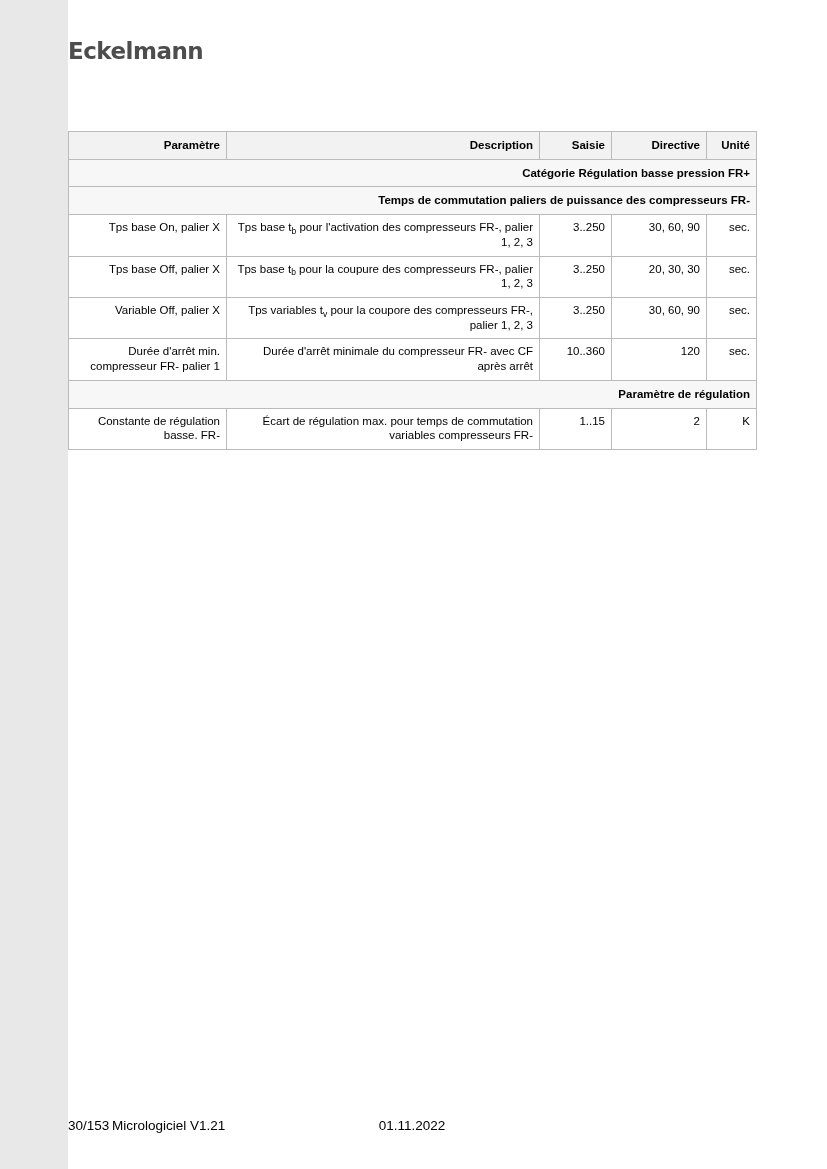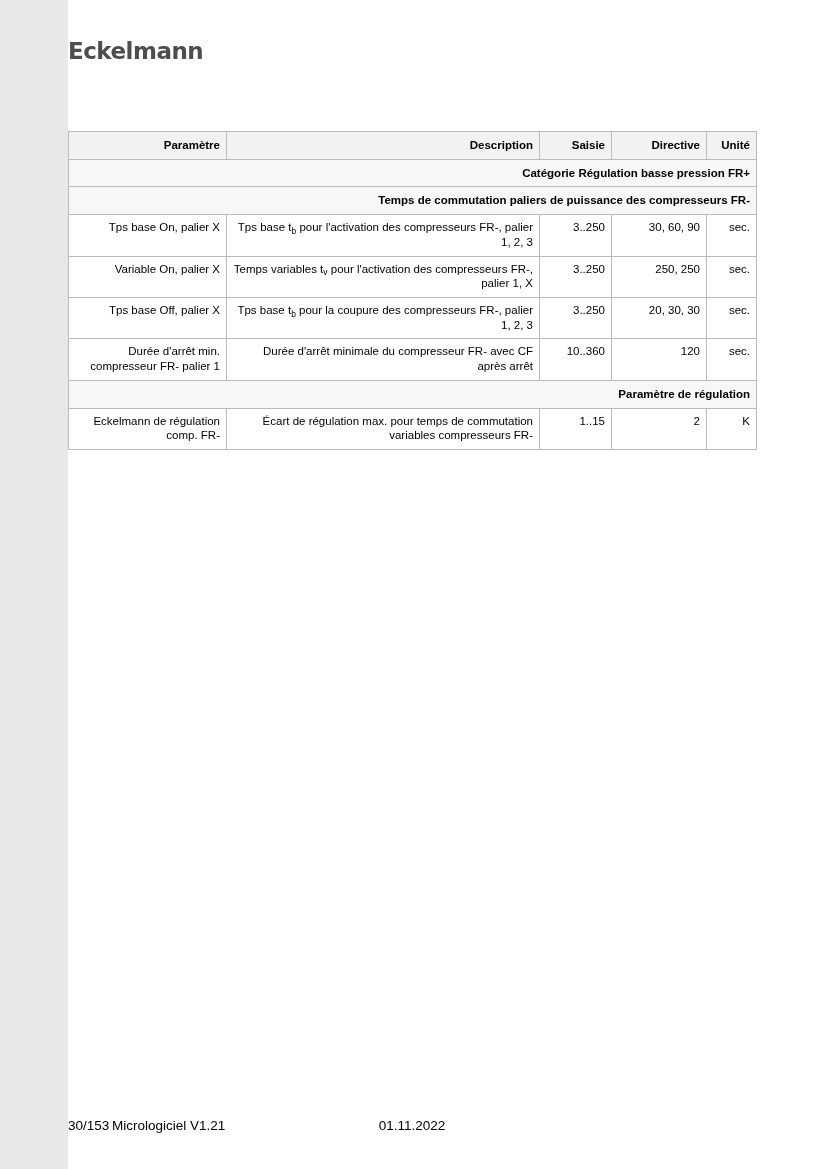--- a/index.html
+++ b/index.html
@@ -148,45 +148,45 @@
             <td colspan="5">Temps de commutation paliers de puissance des compresseurs FR-</td>
           </tr>
           <tr>
             <td>Tps base On, palier X</td>
             <td>Tps base t<sub>b</sub> pour l'activation des compresseurs FR-, palier 1, 2, 3</td>
             <td>3..250</td>
             <td>30, 60, 90</td>
             <td>sec.</td>
           </tr>
           <tr>
-            <td>Variable On, palier X</td>
-            <td>Temps variables t<sub>v</sub> pour l'activation des compresseurs FR-, palier 1, X</td>
-            <td>3..250</td>
-            <td>250, 250</td>
-            <td>sec.</td>
-          </tr>
-          <tr>
             <td>Tps base Off, palier X</td>
             <td>Tps base t<sub>b</sub> pour la coupure des compresseurs FR-, palier 1, 2, 3</td>
             <td>3..250</td>
             <td>20, 30, 30</td>
             <td>sec.</td>
           </tr>
           <tr>
+            <td>Variable Off, palier X</td>
+            <td>Tps variables t<sub>v</sub> pour la coupore des compresseurs FR-, palier 1, 2, 3</td>
+            <td>3..250</td>
+            <td>30, 60, 90</td>
+            <td>sec.</td>
+          </tr>
+          <tr>
             <td>Durée d'arrêt min. compresseur FR- palier 1</td>
             <td>Durée d'arrêt minimale du compresseur FR- avec CF après arrêt</td>
             <td>10..360</td>
             <td>120</td>
             <td>sec.</td>
           </tr>
           <tr class="section">
             <td colspan="5">Paramètre de régulation</td>
           </tr>
           <tr>
-            <td>Eckelmann de régulation comp. FR-</td>
+            <td>Constante de régulation basse. FR-</td>
             <td>Écart de régulation max. pour temps de commutation variables compresseurs FR-</td>
             <td>1..15</td>
             <td>2</td>
             <td>K</td>
           </tr>
         </tbody>
     </table>
   </div>
 
   <div class="footer">

